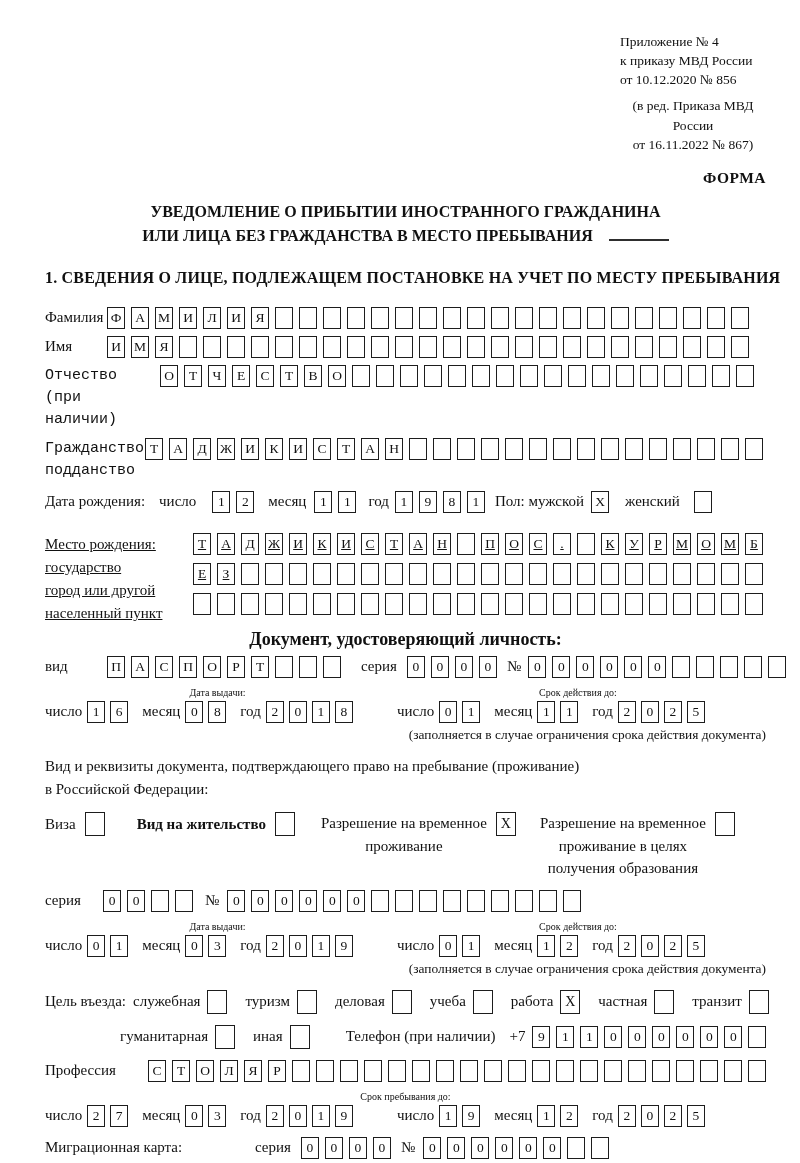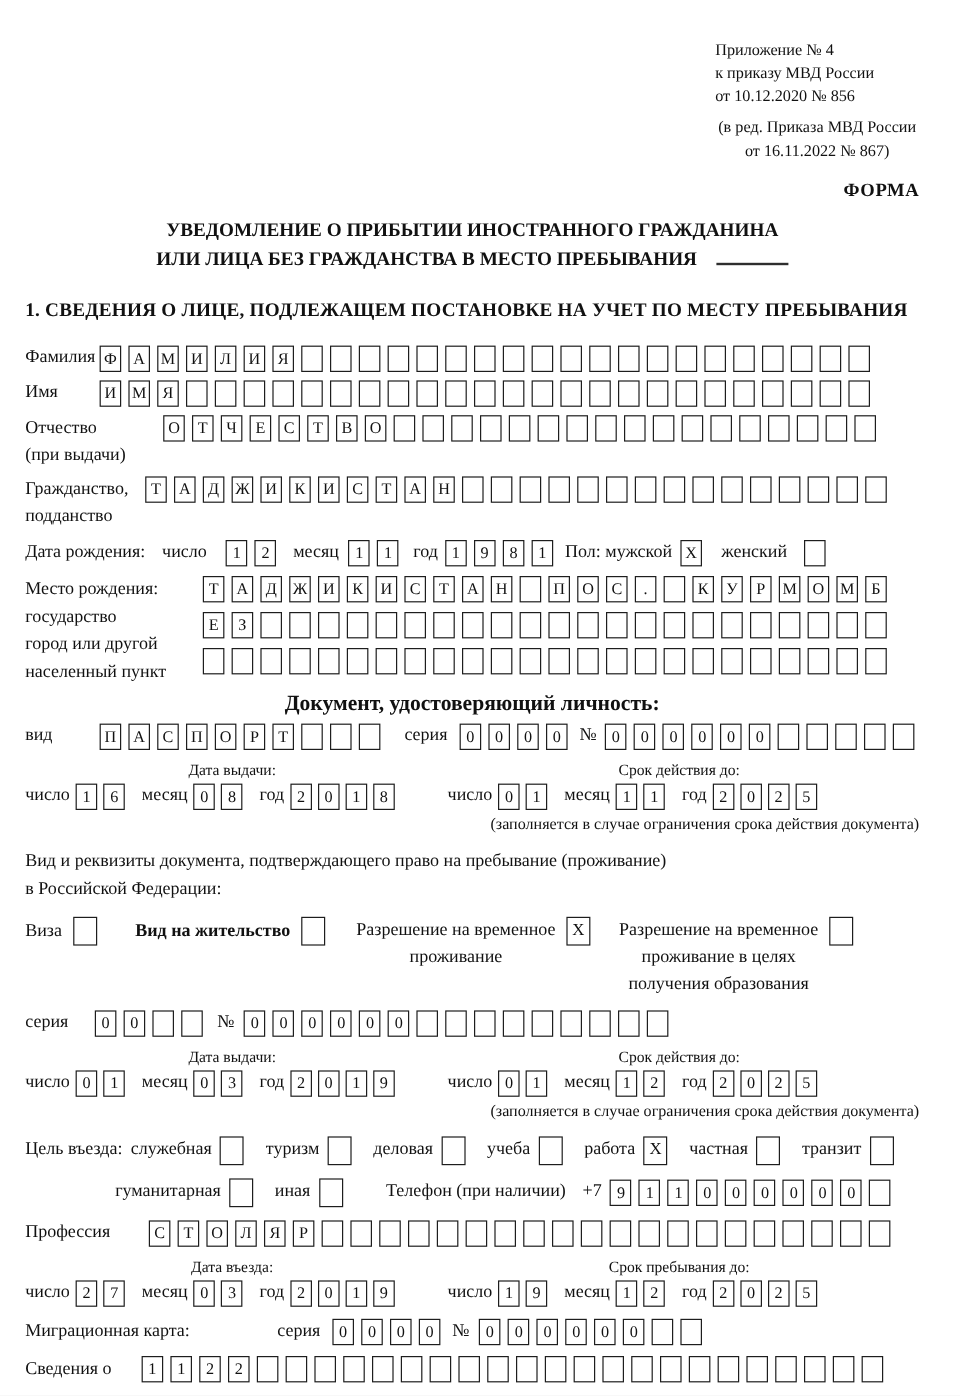--- a/index.html
+++ b/index.html
@@ -1,47 +1,47 @@
 <!DOCTYPE html>
 <html><head>
 <meta charset="utf-8">
 <style>
   html,body{margin:0;padding:0;background:#f3f3f3;}
   .page{
     width:800px;height:1163px;box-sizing:border-box;background:#ffffff;
-    padding:32px 34px 0 21px;margin:0 auto;position:relative;
+    padding:32px 34px 0 45px;margin:0 auto;position:relative;
     font-family:"Liberation Serif","DejaVu Serif",serif;font-size:15px;color:#111;
   }
   .annex{margin-left:575px;font-size:13.5px;line-height:1.42;}
   .annex-amend{margin-top:7px;text-align:center;}
   .forma{margin-top:15px;text-align:right;font-weight:bold;font-size:15.5px;letter-spacing:.5px;}
   .title{margin-top:13px;text-align:center;font-weight:bold;font-size:16px;line-height:1.5;}
   .blank-line{display:inline-block;width:60px;border-bottom:2.5px solid #2e2e2e;margin-left:16px;}
   .sec-h{margin-top:21px;font-weight:bold;font-size:16px;letter-spacing:.2px;white-space:nowrap;}
 
   .frow{display:flex;align-items:center;margin-top:7px;}
   .frow.top{align-items:flex-start;}
   .lbl{flex:none;}
   .w62{width:62px;} .w103{width:103px;} .w115{width:115px;} .w100{width:100px;} .w148{width:148px;} .w95{width:95px;} .w170{width:170px;}
-  .lbl2{line-height:22px;}
+  .lbl2{line-height:22px;font-family:Liberation Mono, monospace;}
   .ll{line-height:23px;}
 
   .cells{display:inline-flex;flex:none;}
   .cell{
     box-sizing:border-box;flex:none;width:18px;height:22px;margin-right:6px;
     border:1.7px solid #1d1d1d;display:flex;align-items:center;justify-content:center;
     font-size:13.5px;line-height:1;background:#fff;
   }
   .cbx .cell{width:20px;height:24px;font-size:14px;}
   .stack{display:flex;flex-direction:column;gap:8px;}
 
   .doc-h{margin-top:4px;text-align:center;font-weight:bold;font-size:18px;}
 
   .dblock{margin-top:9px;}
-  .dh{display:flex;font-size:13px;}
+  .dh{display:flex;font-size:10px;}
   .dh1{width:345px;flex:none;text-align:center;}
   .dh2{flex:1;text-align:center;}
   .drow{display:flex;align-items:center;margin-top:3px;}
   .dg{display:flex;align-items:center;}
   .dg span{margin-right:5px;}
   .dg .cells{margin-right:9px;}
   .dg1{width:352px;flex:none;}
   .dnote{margin-top:4px;text-align:right;font-size:13.4px;}
 
   .intro{margin-top:12px;line-height:1.55;}
@@ -147,21 +147,21 @@
         <span class="cell"></span>
         <span class="cell"></span>
         <span class="cell"></span>
         <span class="cell"></span>
       </span>
   </div>
 
   <div class="frow top">
     <span class="lbl w115 lbl2">
       <div>Отчество</div>
-      <div>(при выдачи)</div>
+      <div>(при наличии)</div>
     </span>
     <span class="cells">
         <span class="cell">О</span>
         <span class="cell">Т</span>
         <span class="cell">Ч</span>
         <span class="cell">Е</span>
         <span class="cell">С</span>
         <span class="cell">Т</span>
         <span class="cell">В</span>
         <span class="cell">О</span>
@@ -242,21 +242,21 @@
     <span style="margin-right:7px;">Пол: мужской</span>
     <span class="cells" style="margin-right:10px;">
         <span class="cell">X</span>
       </span>
     <span style="margin-right:14px;">женский</span>
     <span class="cells">
         <span class="cell"></span>
       </span>
   </div>
 
-  <div class="frow top" style="margin-top:8px;">
+  <div class="frow top" style="margin-top:20px;text-decoration:underline;">
     <span class="lbl w148 ll">
       <div>Место рождения:</div>
       <div>государство</div>
       <div>город или другой</div>
       <div>населенный пункт</div>
     </span>
     <span class="stack">
       <span class="cells">
           <span class="cell">Т</span>
           <span class="cell">А</span>
@@ -624,21 +624,20 @@
         <span class="cell"></span>
         <span class="cell"></span>
         <span class="cell"></span>
         <span class="cell"></span>
         <span class="cell"></span>
       </span>
   </div>
 
   <div class="dblock">
     <div class="dh">
-      <span class="dh1">Дата въезда:</span>
       <span class="dh2">Срок пребывания до:</span>
     </div>
     <div class="drow">
       <div class="dg dg1">
         <span>число</span>
         <span class="cells">
             <span class="cell">2</span>
             <span class="cell">7</span>
           </span>
         <span>месяц</span>

